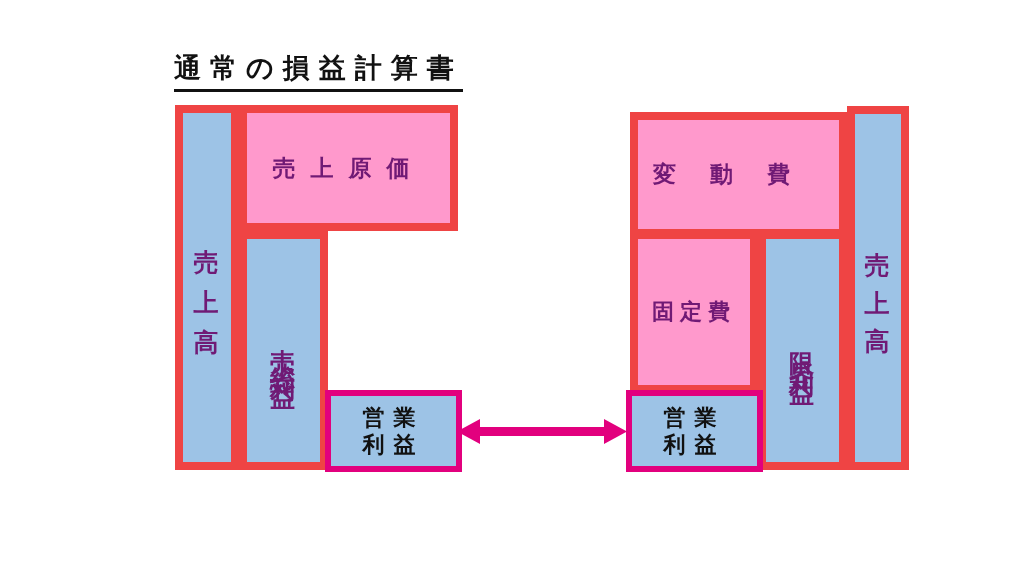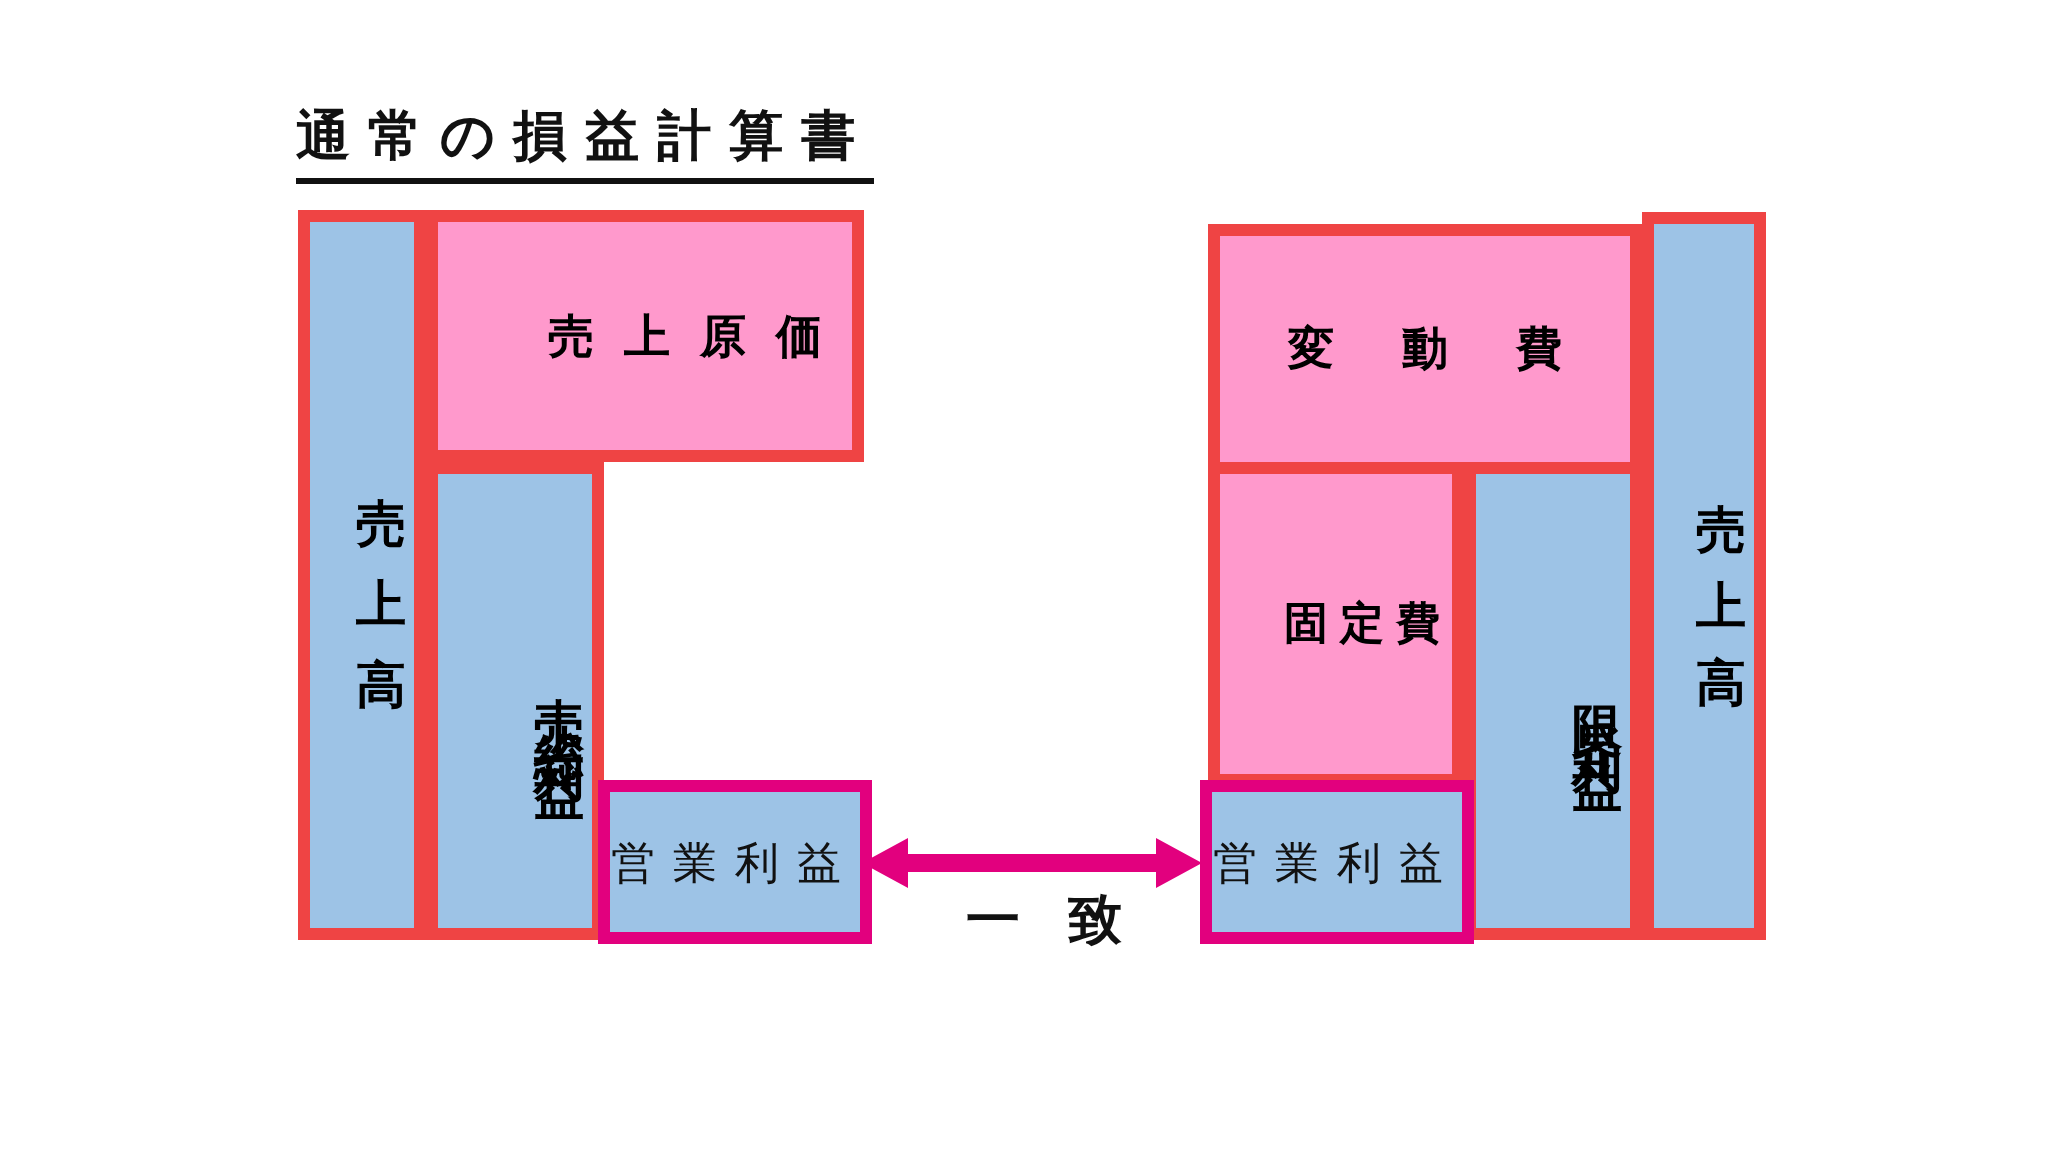--- a/index.html
+++ b/index.html
@@ -8,20 +8,21 @@
     background: #ffffff;
     font-family: "Liberation Sans", "DejaVu Sans", sans-serif;
   }
   .canvas {
     position: relative;
     width: 928px;
     height: 576px;
     background: #ffffff;
     overflow: hidden;
     color: #111111;
+    margin-left: 26px;
   }
   .title {
     position: absolute;
     top: 50px;
     text-align: center;
     font-size: 27px;
     font-weight: bold;
     color: #111111;
   }
   .title span {
@@ -29,26 +30,26 @@
     border-bottom: 3px solid #111111;
     padding-bottom: 3px;
     white-space: nowrap;
   }
   .t-left  { left: 148px; width: 286px; letter-spacing: 9px; }
   .t-right { left: 598px; width: 286px; letter-spacing: 15px; }
 
   .box {
     position: absolute;
     box-sizing: border-box;
-    border: 6px solid #ef4444;
+    border: 8px solid #ef4444;
     display: flex;
     align-items: center;
-    justify-content: flex-end;
+    justify-content: center;
     font-weight: bold;
-    color: #000000;
+    color: #701a75;
   }
   .pink { background: #FF99CC; }
   .blue { background: #9DC3E6; }
 
   .hlabel { font-size: 23px; white-space: nowrap; }
 
   .vtext {
     writing-mode: vertical-rl;
     text-orientation: upright;
     font-size: 25px;
@@ -75,24 +76,24 @@
   .r-marg   { left: 732px; top: 231px; width: 89px;  height: 239px; }
   .r-marg .vtext { letter-spacing: 9px; }
 
   
   .op-box {
     position: absolute;
     box-sizing: border-box;
     background: #9DC3E6;
     border: 6px solid #E2007E;
     display: flex;
-    flex-direction: row;
+    flex-direction: column;
     align-items: center;
     justify-content: center;
-    font-weight: normal;
+    font-weight: bold;
     font-size: 22px;
     line-height: 27px;
     letter-spacing: 9px;
     color: #111111;
   }
   .l-op { left: 299px; top: 390px; width: 137px; height: 82px; }
   .r-op { left: 600px; top: 390px; width: 137px; height: 82px; }
 
   .arrow-wrap {
     position: absolute;
@@ -152,15 +153,14 @@
   <div class="op-box r-op">
     <div>営業</div>
     <div>利益</div>
   </div>
 
   <div class="arrow-wrap">
     <svg width="170" height="27" viewBox="0 0 170 27" xmlns="http://www.w3.org/2000/svg">
       <polygon points="0,13.5 23,1 23,9 147,9 147,1 170,13.5 147,26 147,18 23,18 23,26" fill="#E2007E"></polygon>
     </svg>
   </div>
-  <div class="match-label">一致</div>
 
 </div>
 
 </body></html>

